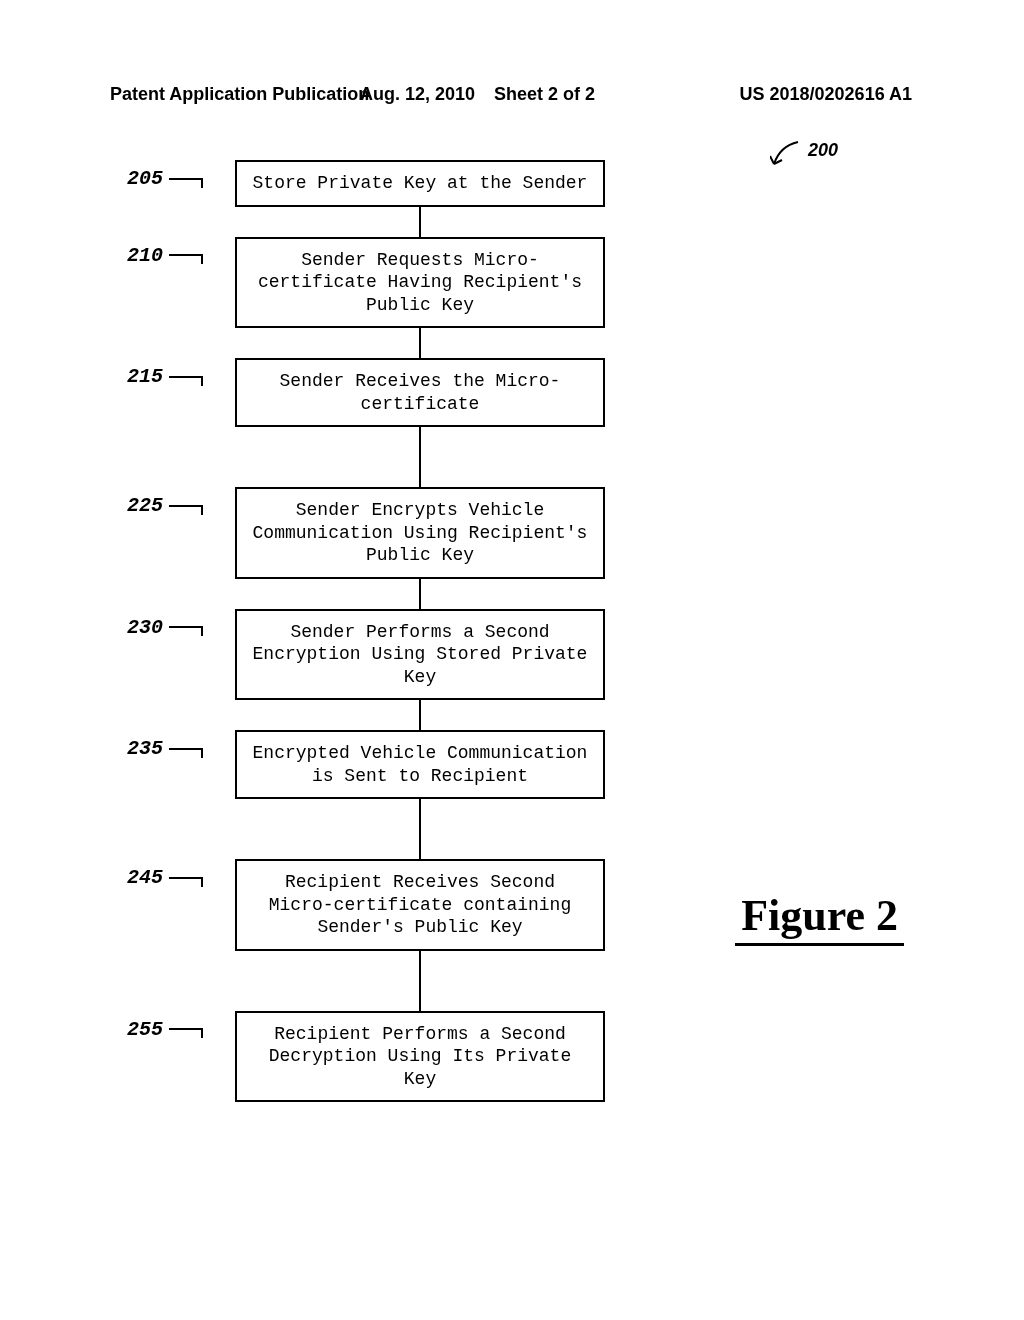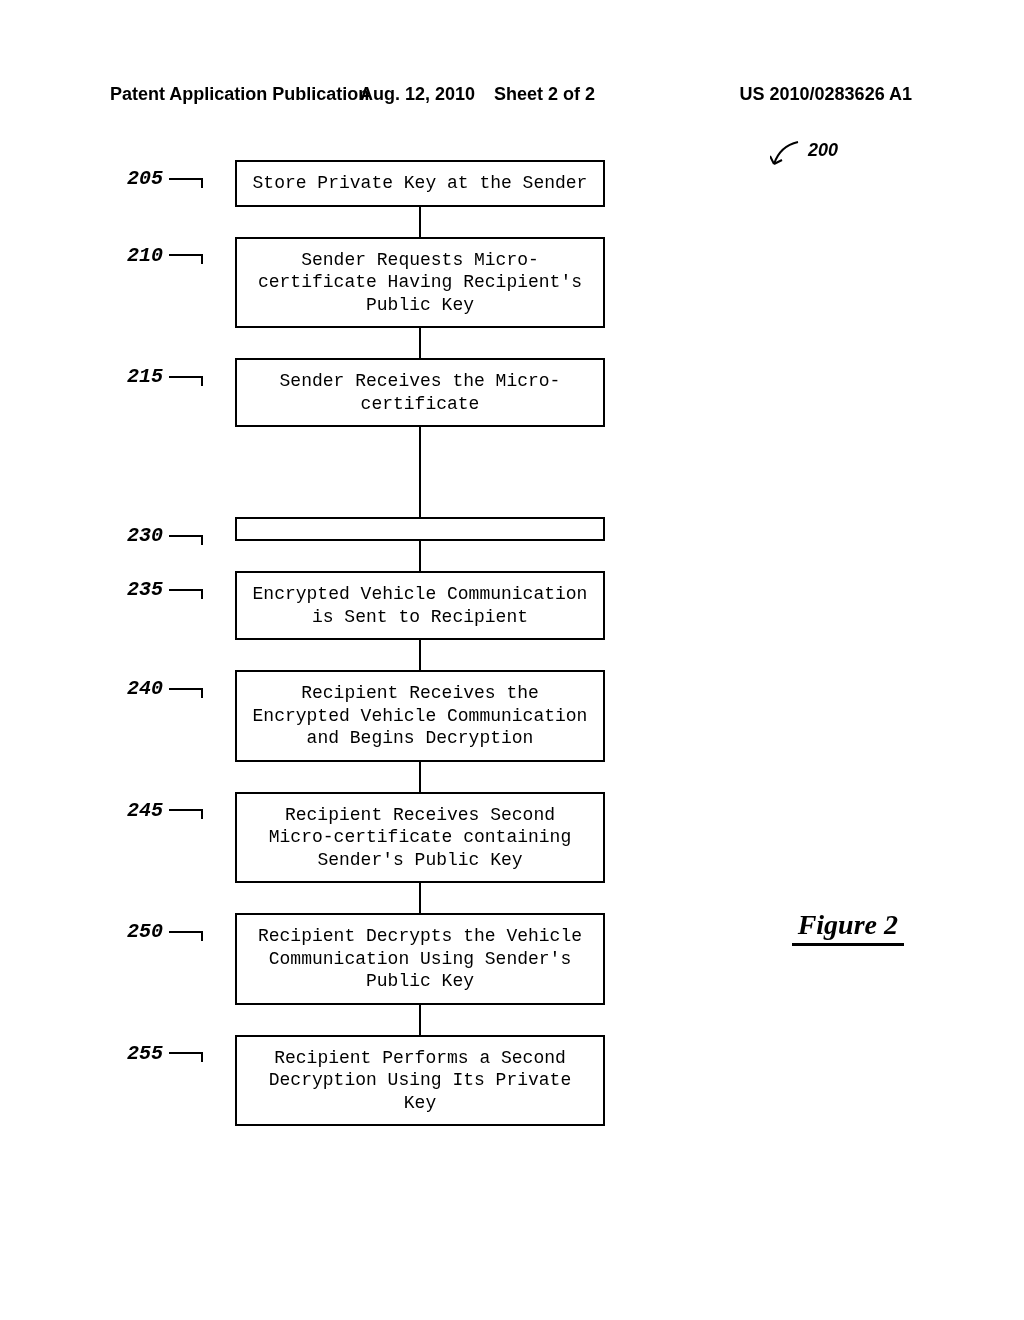--- a/index.html
+++ b/index.html
@@ -106,39 +106,38 @@
   }
   .overall-ref svg {
     margin-right: 6px;
   }
 
   .figure-label {
     position: absolute;
     right: 120px;
     bottom: 90px;
     font-family: "Times New Roman", Times, serif;
-    font-style: italic;
-    font-weight: bold;
-    font-size: 28px;
+    font-weight: bold;
+    font-size: 44px;
     border-bottom: 3px solid #000;
     padding: 0 6px 2px 6px;
   }
 </style>
 </head>
 <body>
 
 <div class="page">
 
   <div class="header">
     <span class="header-left">Patent Application Publication</span>
     <span class="header-mid">
       <span>Aug. 12, 2010</span>
       <span>Sheet 2 of 2</span>
     </span>
-    <span class="header-right">US 2010/0283626 A1</span>
+    <span class="header-right">US 2018/0202616 A1</span>
   </div>
 
   <div class="overall-ref">
     <svg width="32" height="28">
       <path d="M 28 2 Q 10 6, 4 24" stroke="#000" stroke-width="2" fill="none"></path>
       <path d="M 4 24 L 0 16 M 4 24 L 12 20" stroke="#000" stroke-width="2" fill="none"></path>
     </svg>
     <span>200</span>
   </div>
 
@@ -172,74 +171,66 @@
         <span class="ref-line">
             <span class="ref-hook"></span>
           </span>
       </div>
       <span>Sender Receives the Micro-certificate</span>
     </div>
     <div class="connector"></div>
 
     <div class="connector"></div>
 
+    <div class="node">
+      <div class="ref">
+        <span>225</span>
+        <span class="ref-line">
+            <span class="ref-hook"></span>
+          </span>
+      </div>
+      <span>Sender Encrypts Vehicle Communication Using Recipient's Public Key</span>
+    </div>
     <div class="connector"></div>
 
     <div class="node">
       <div class="ref">
         <span>230</span>
         <span class="ref-line">
             <span class="ref-hook"></span>
           </span>
       </div>
+      <span>Sender Performs a Second Encryption Using Stored Private Key</span>
     </div>
     <div class="connector"></div>
 
     <div class="node">
       <div class="ref">
         <span>235</span>
         <span class="ref-line">
             <span class="ref-hook"></span>
           </span>
       </div>
       <span>Encrypted Vehicle Communication is Sent to Recipient</span>
     </div>
     <div class="connector"></div>
 
-    <div class="node">
-      <div class="ref">
-        <span>240</span>
-        <span class="ref-line">
-            <span class="ref-hook"></span>
-          </span>
-      </div>
-      <span>Recipient Receives the Encrypted Vehicle Communication and Begins Decryption</span>
-    </div>
     <div class="connector"></div>
 
     <div class="node">
       <div class="ref">
         <span>245</span>
         <span class="ref-line">
             <span class="ref-hook"></span>
           </span>
       </div>
       <span>Recipient Receives Second Micro-certificate containing Sender's Public Key</span>
     </div>
     <div class="connector"></div>
 
-    <div class="node">
-      <div class="ref">
-        <span>250</span>
-        <span class="ref-line">
-            <span class="ref-hook"></span>
-          </span>
-      </div>
-      <span>Recipient Decrypts the Vehicle Communication Using Sender's Public Key</span>
-    </div>
     <div class="connector"></div>
 
     <div class="node">
       <div class="ref">
         <span>255</span>
         <span class="ref-line">
             <span class="ref-hook"></span>
           </span>
       </div>
       <span>Recipient Performs a Second Decryption Using Its Private Key</span>

